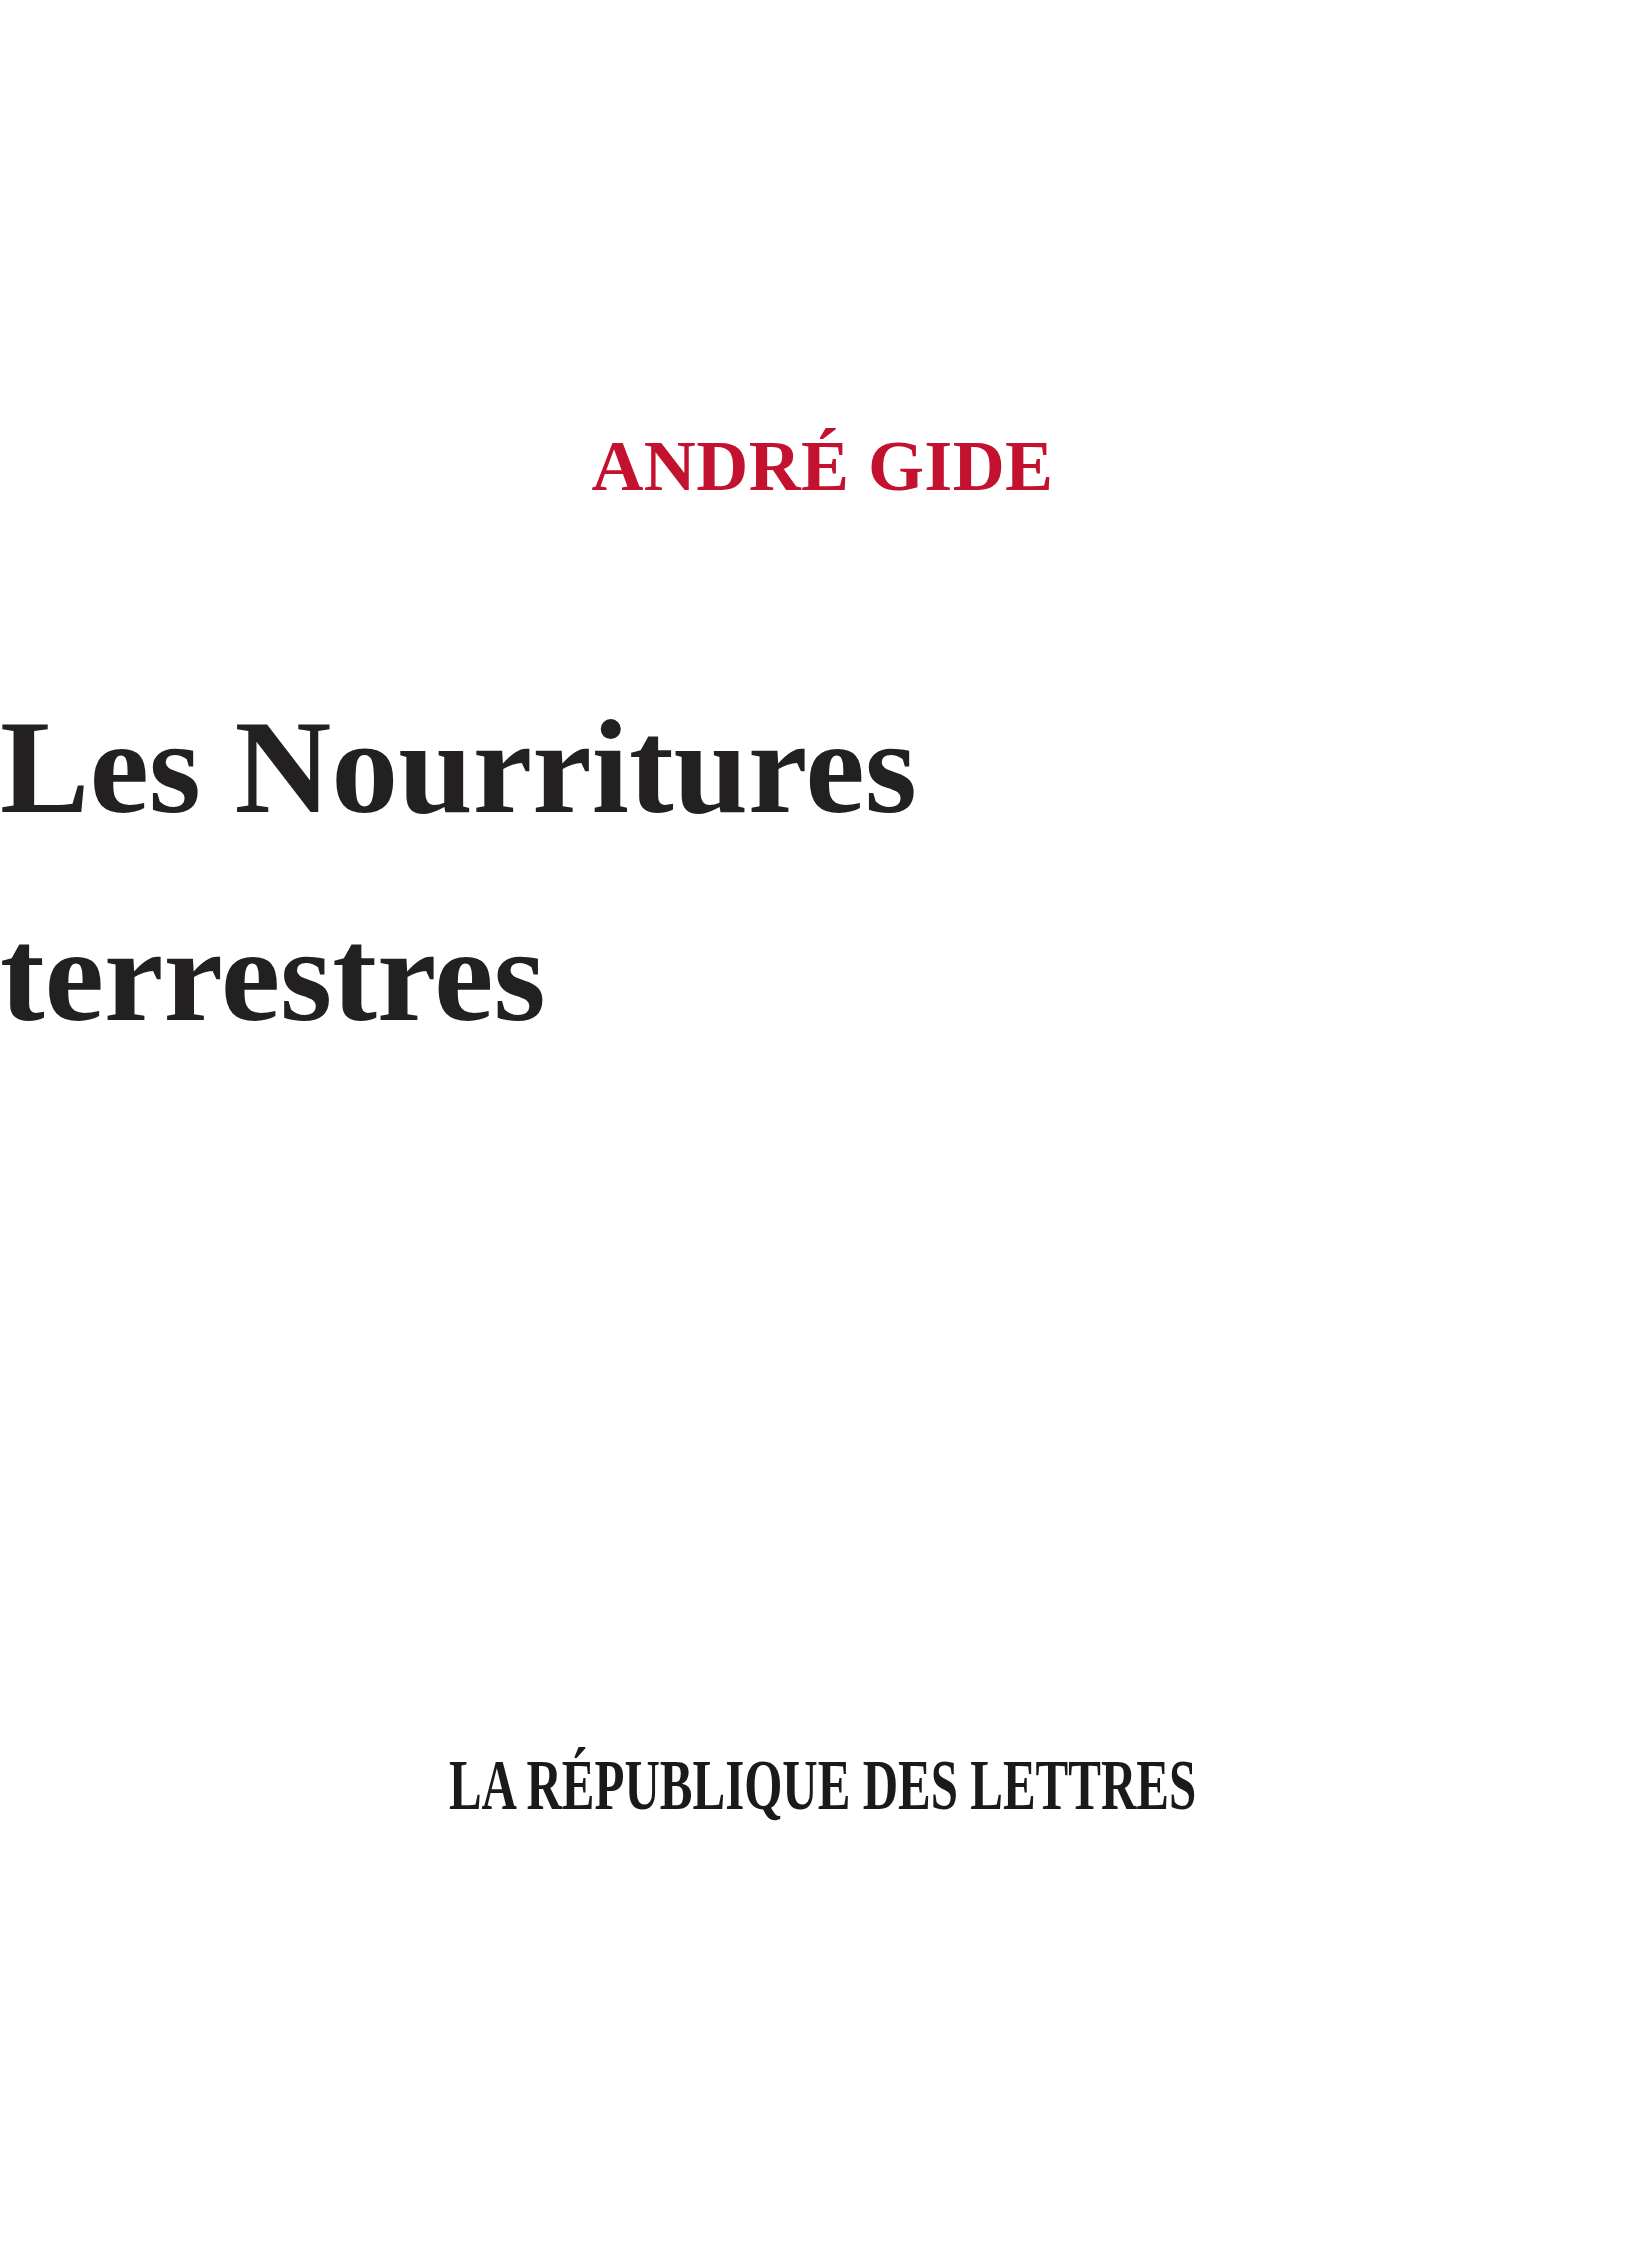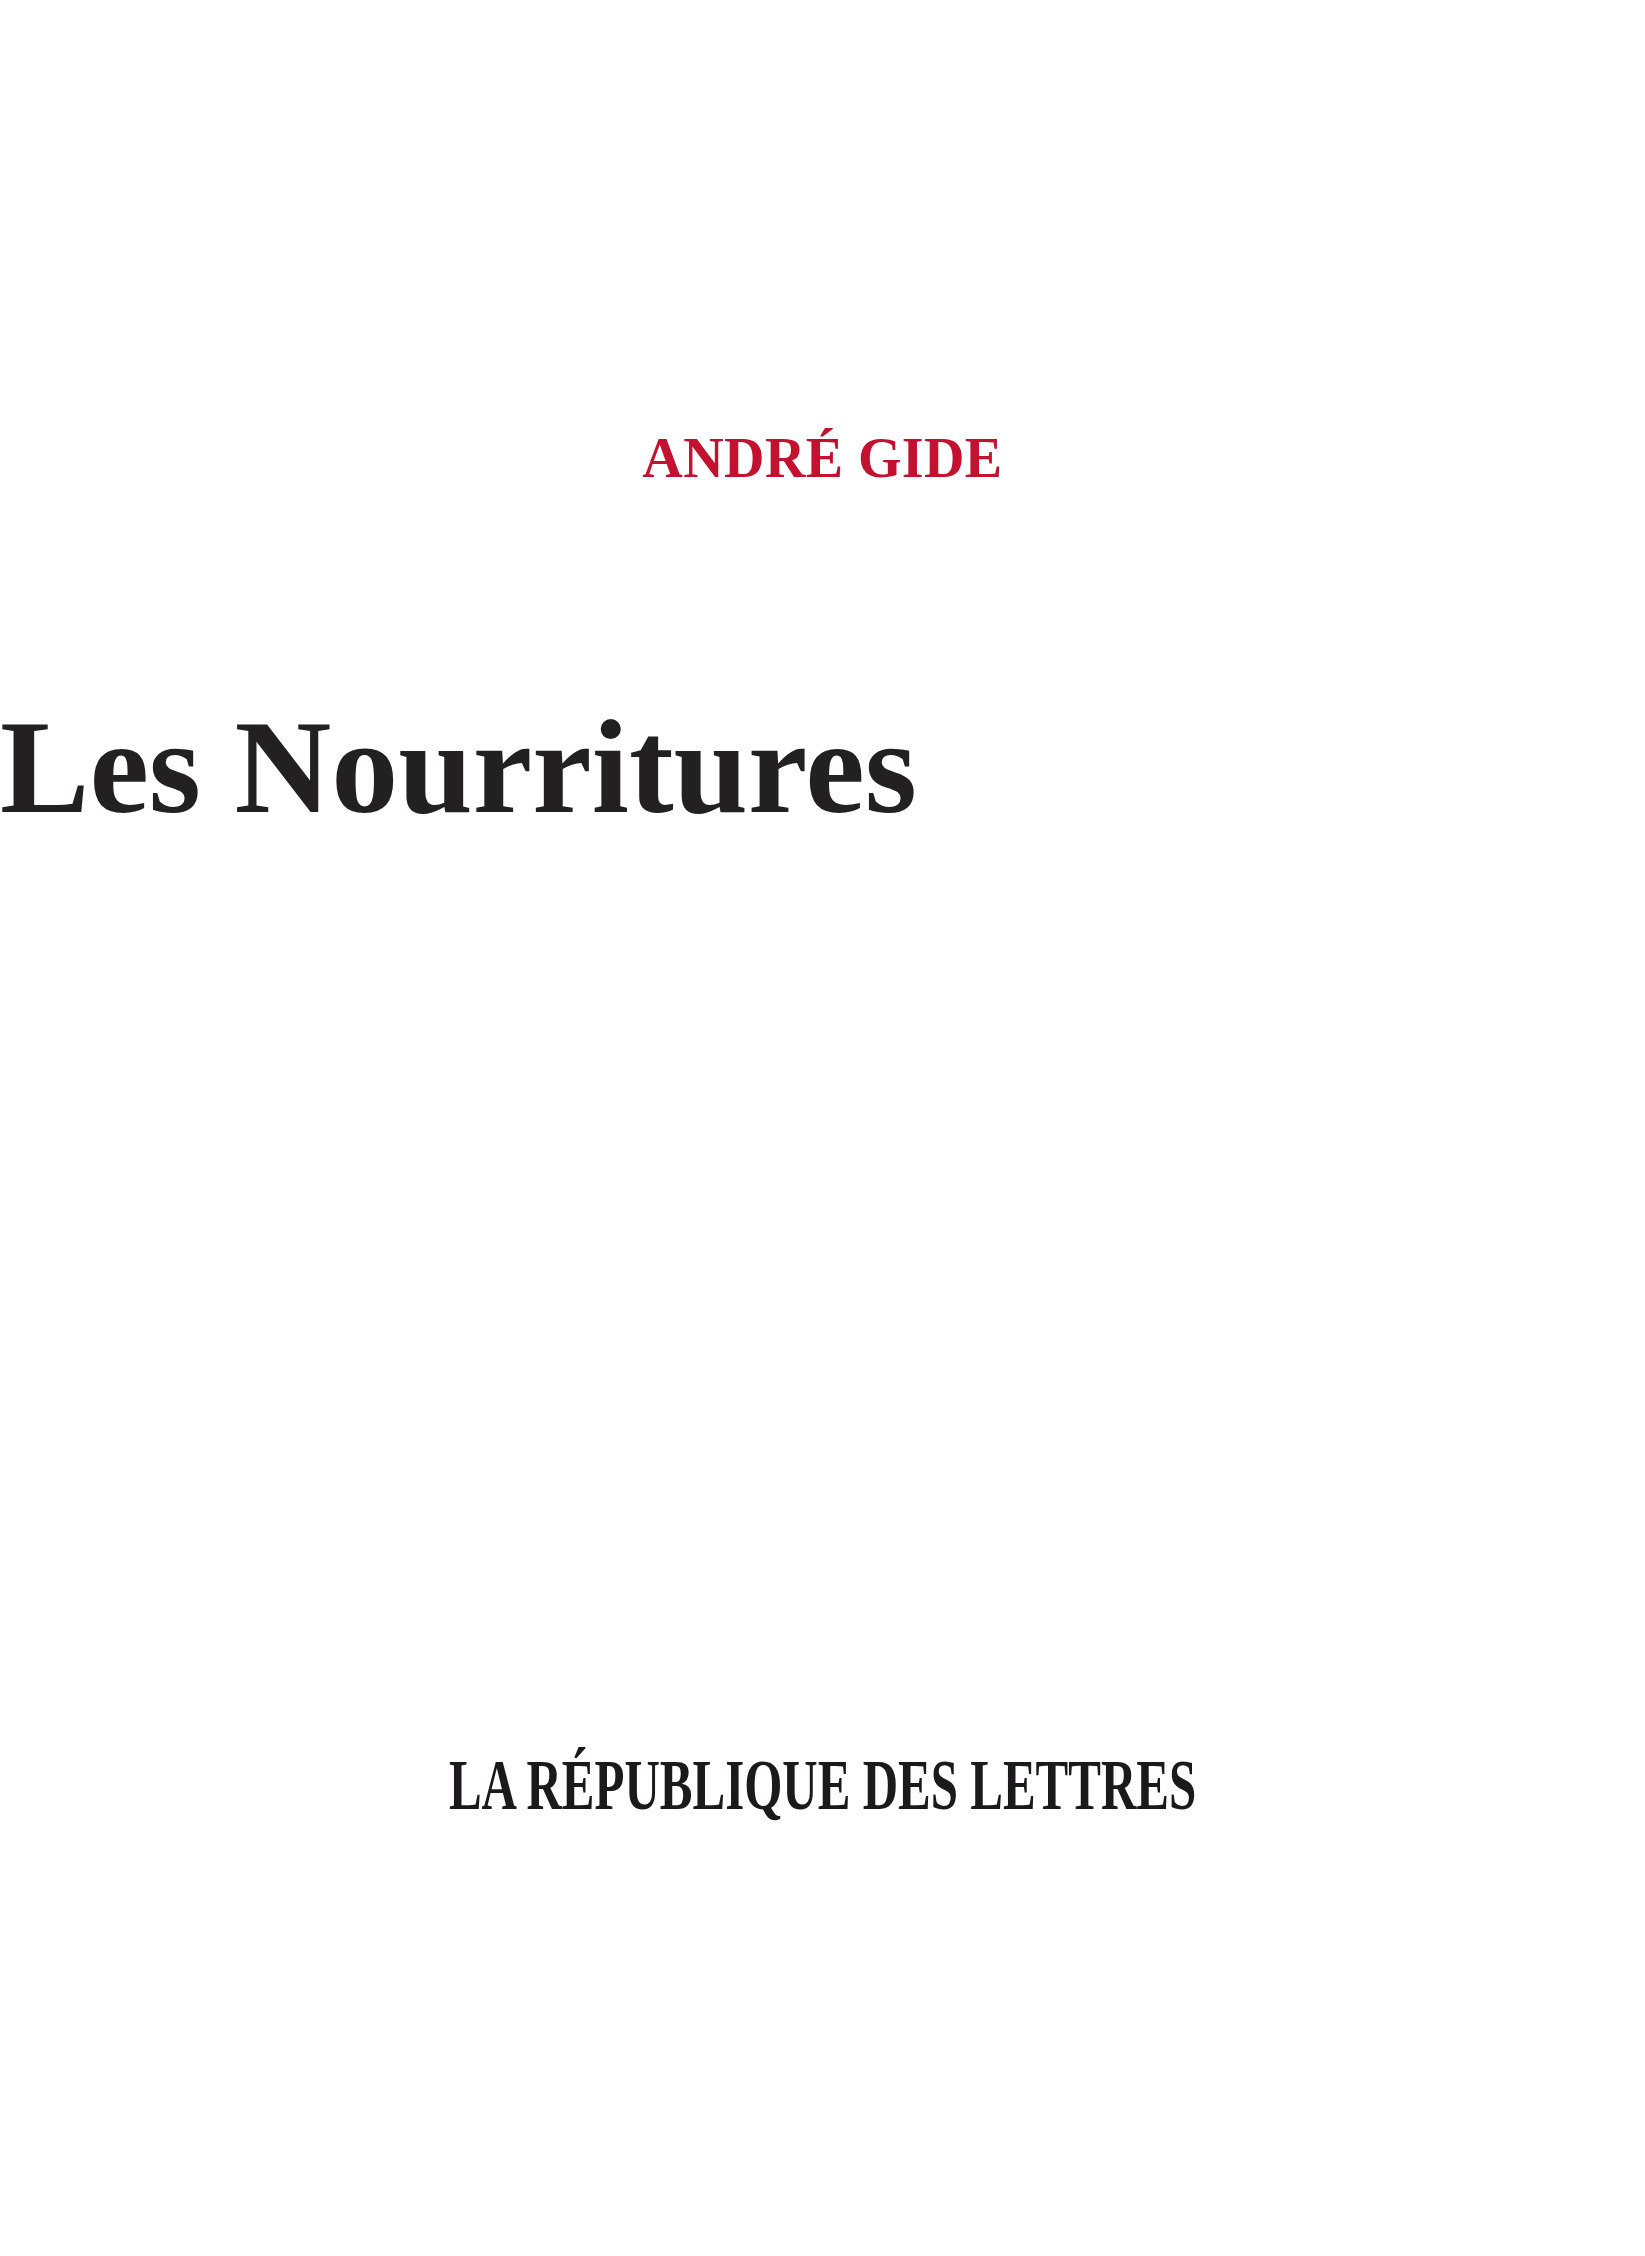--- a/index.html
+++ b/index.html
@@ -14,21 +14,21 @@
     background: var(--page-bg, #ffffff);
     overflow: hidden;
     font-family: "Liberation Serif", "DejaVu Serif", serif;
   }
   .author-line {
     position: absolute;
     top: 430px;
     left: 0;
     width: 100%;
     text-align: center;
-    font-size: 56px;
+    font-size: 72px;
     font-weight: bold;
     line-height: 1;
     letter-spacing: 0.4px;
     color: var(--author-color, #C31230);
   }
   .title-block {
     position: absolute;
     top: 663px;
     left: 0;
     width: 100%;
@@ -57,20 +57,21 @@
 </style>
 </head>
 <body>
 
 <div class="page">
 
   <div class="author-line">ANDRÉ GIDE</div>
 
   <div class="title-block">
     <div>Les Nourritures</div>
+    <div>terrestres</div>
   </div>
 
   <div class="publisher-line">
     <span class="condensed">LA RÉPUBLIQUE DES LETTRES</span>
   </div>
 
 </div>
 
 
 </body></html>

